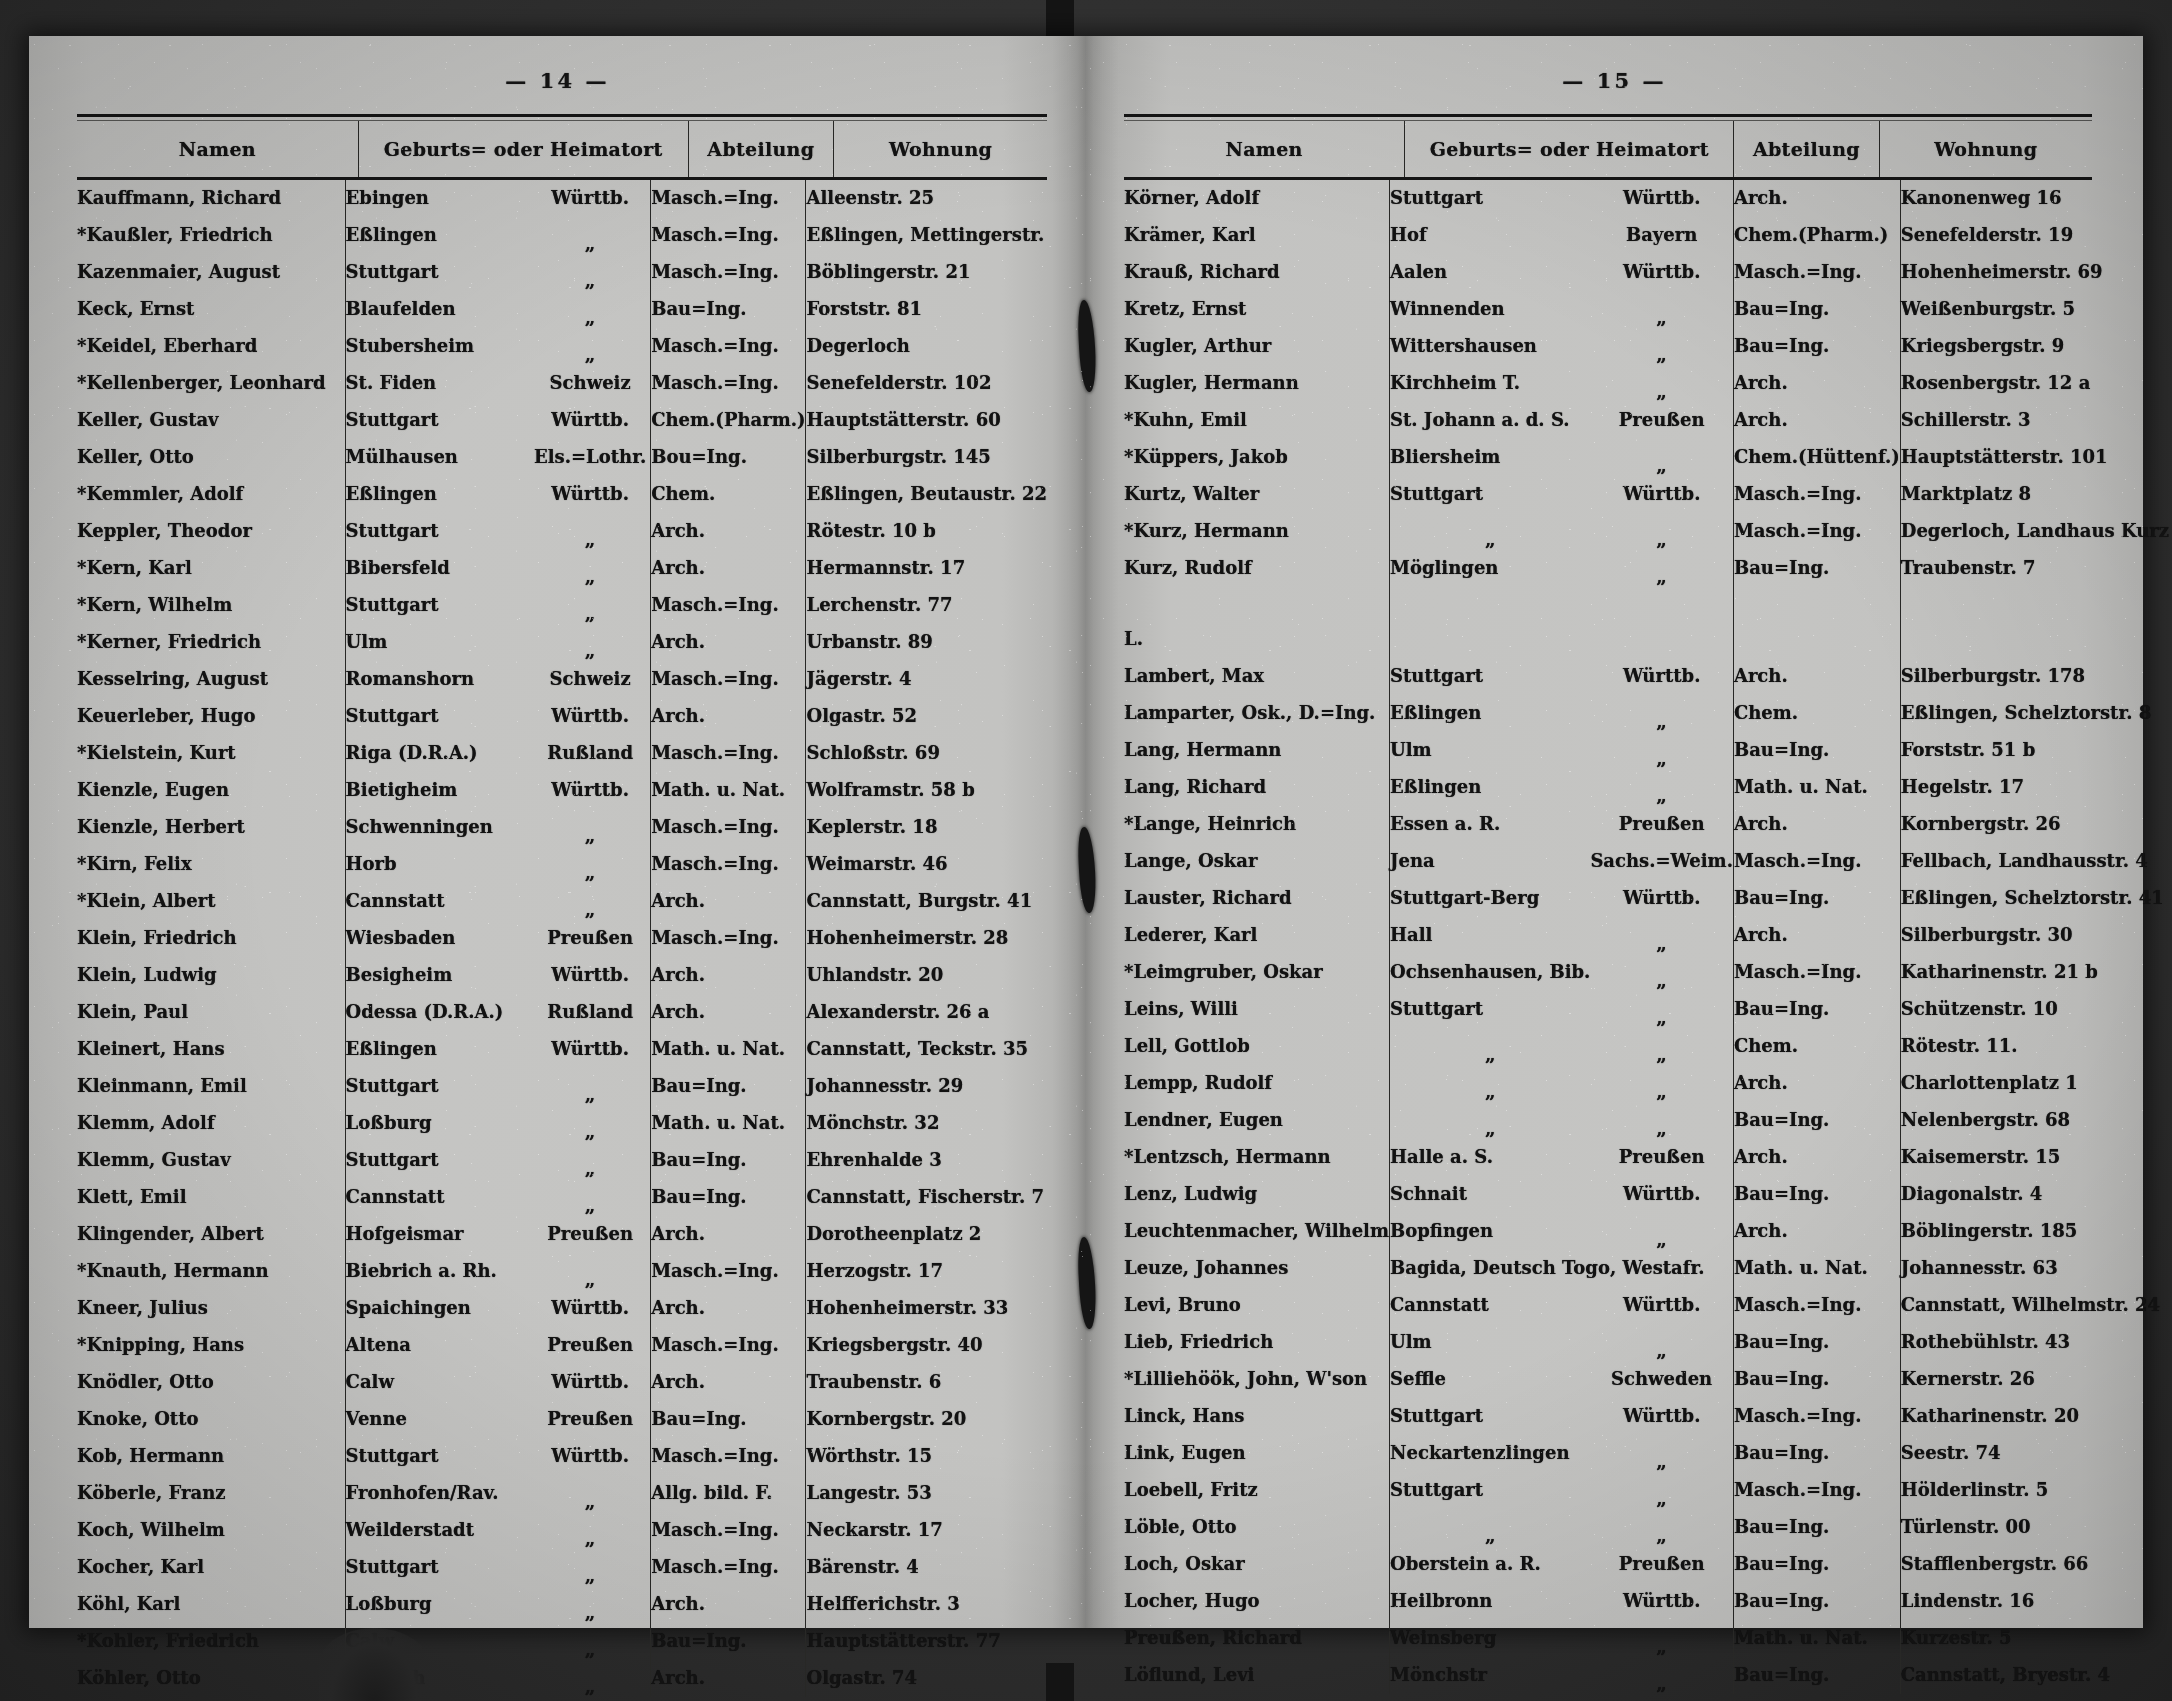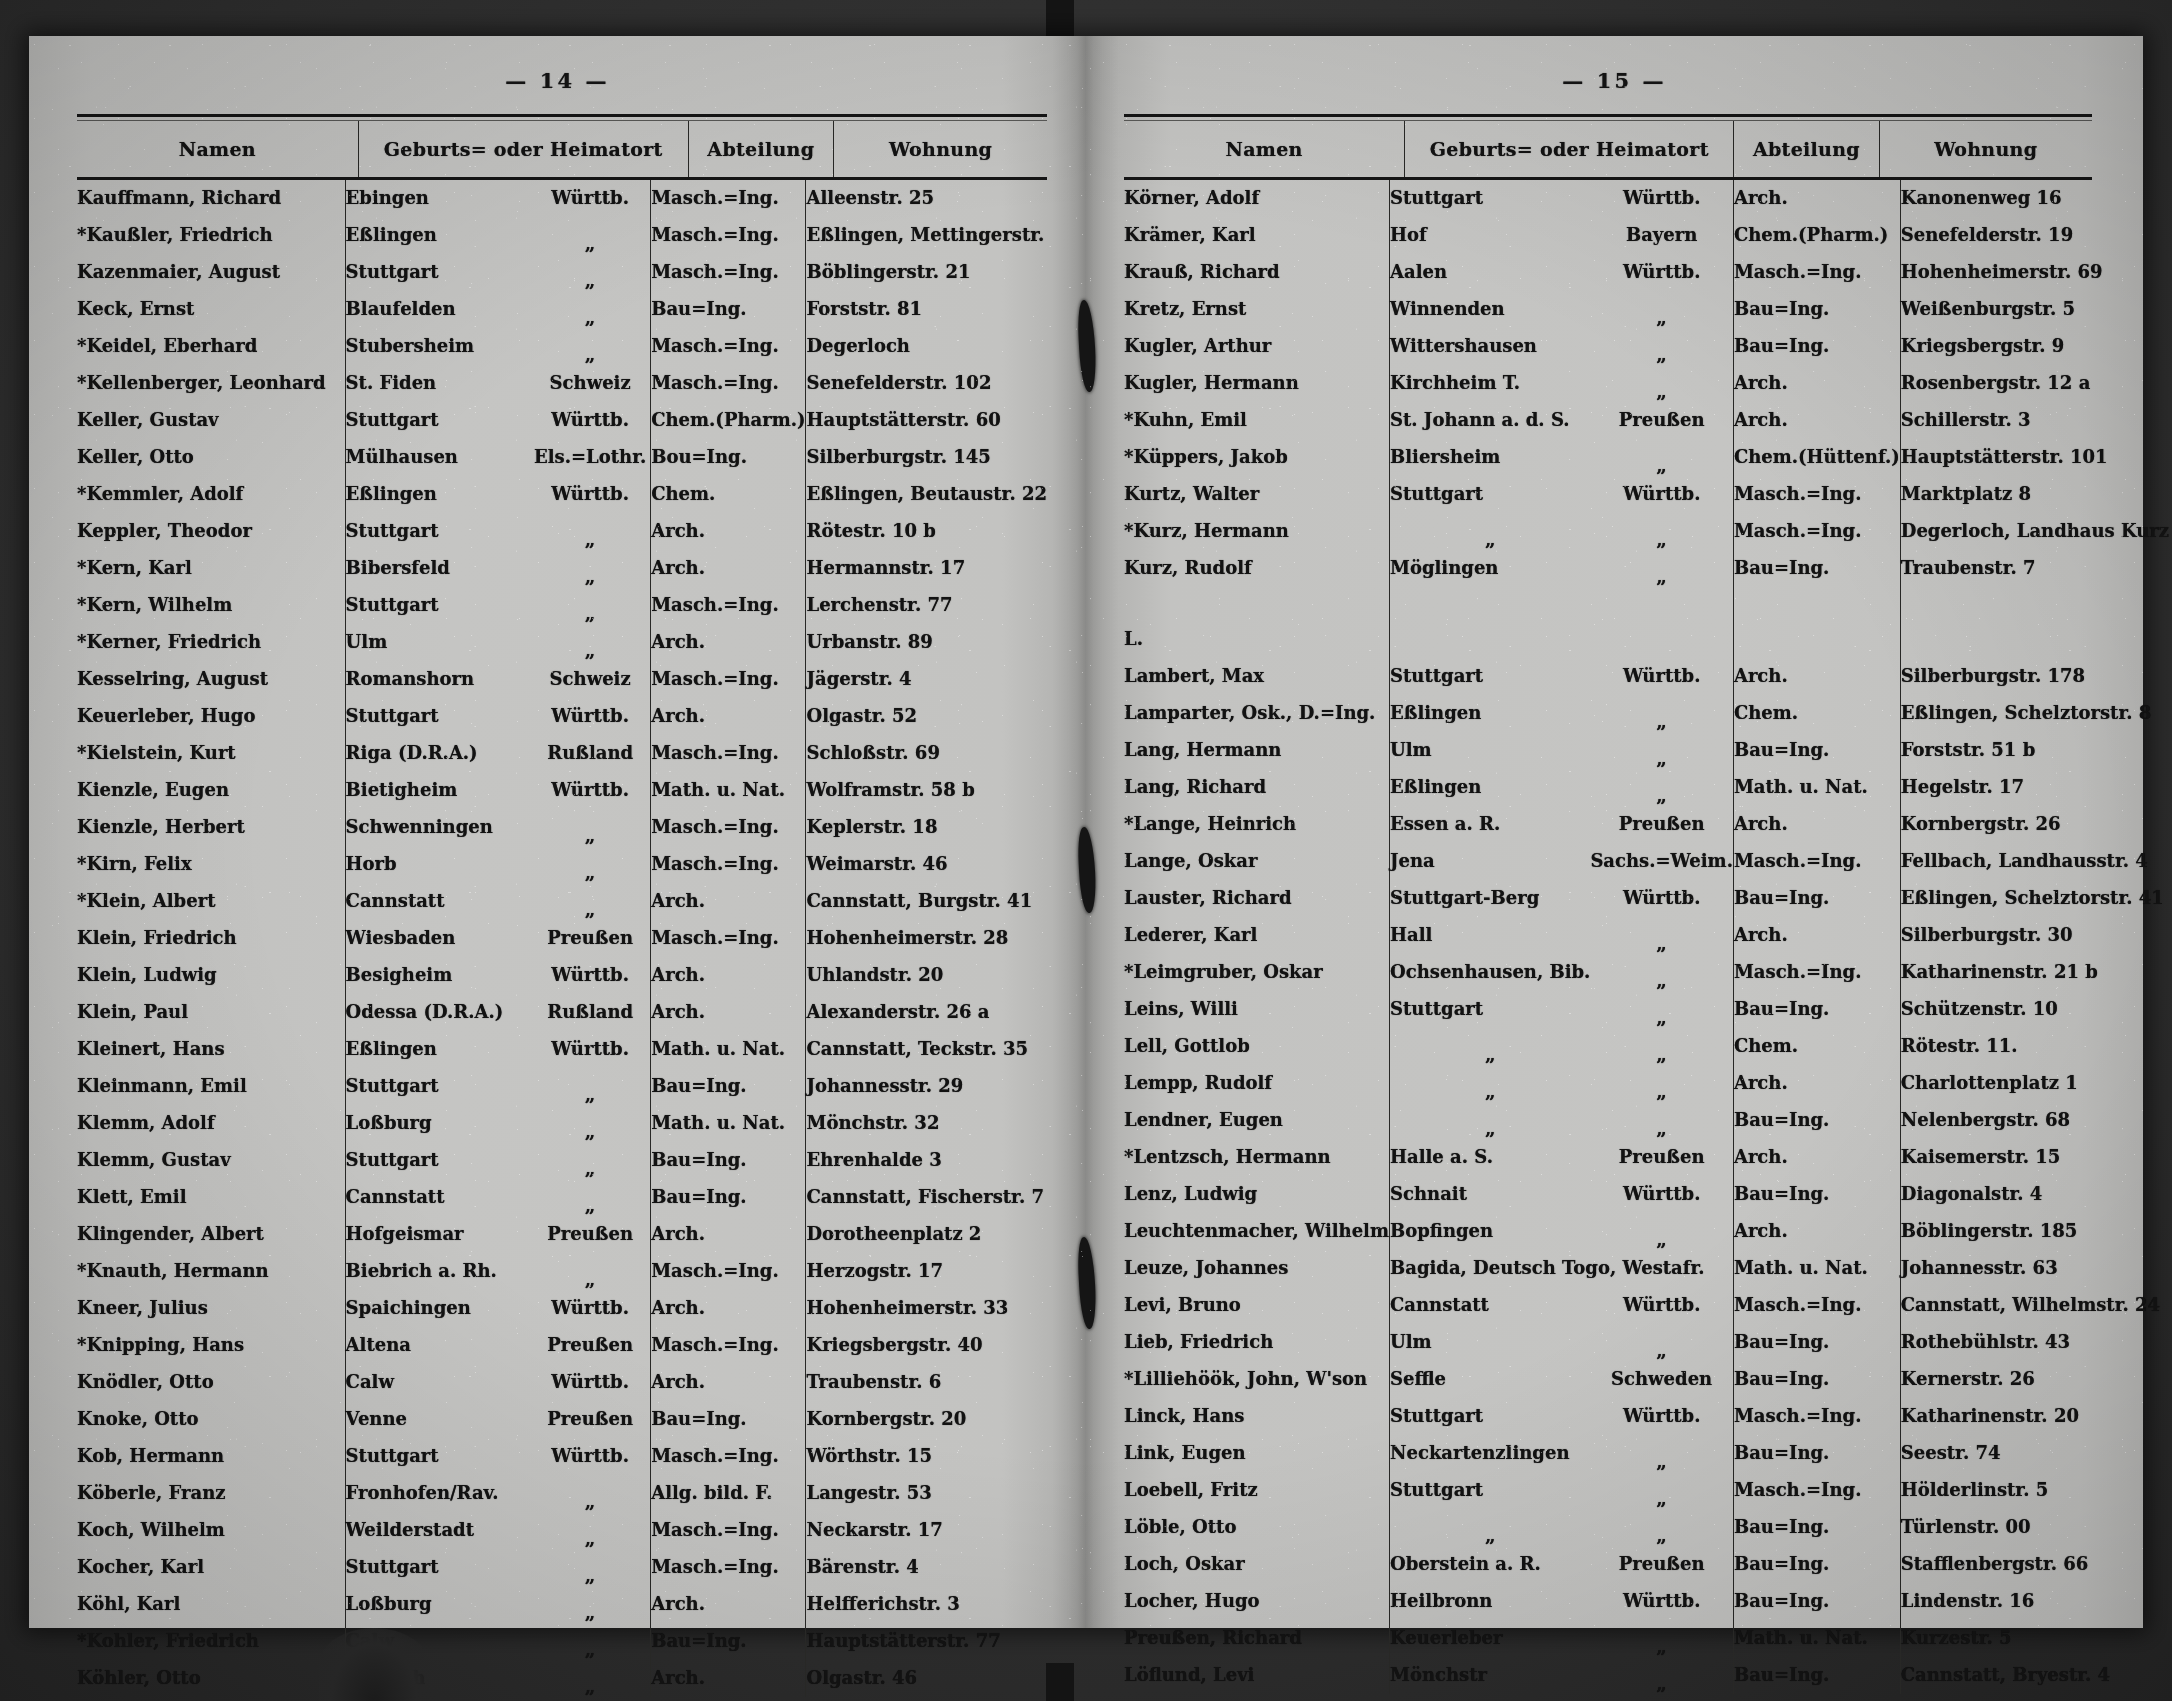--- a/index.html
+++ b/index.html
@@ -490,21 +490,21 @@
                 <td class="t-place vr">Calw</td>
                 <td class="t-state" style="text-align: center;"><span class="ditto">„</span></td>
                 <td class="t-dept vr">Bau=Ing.</td>
                 <td class="t-addr vr">Hauptstätterstr. 77</td>
               </tr>
               <tr>
                 <td class="t-name">Köhler, Otto</td>
                 <td class="t-place vr">Birkach</td>
                 <td class="t-state" style="text-align: center;"><span class="ditto">„</span></td>
                 <td class="t-dept vr">Arch.</td>
-                <td class="t-addr vr">Olgastr. 46</td>
+                <td class="t-addr vr">Olgastr. 74</td>
               </tr>
             </tbody>
         </table>
       </div>
     </div>
 
     <div class="page right">
       <div class="folio">—  15  —</div>
 
       <div class="tablewrap">
@@ -807,21 +807,21 @@
               </tr>
               <tr>
                 <td class="t-name">Locher, Hugo</td>
                 <td class="t-place vr">Heilbronn</td>
                 <td class="t-state">Württb.</td>
                 <td class="t-dept vr">Bau=Ing.</td>
                 <td class="t-addr vr">Lindenstr. 16</td>
               </tr>
               <tr>
                 <td class="t-name">Preußen, Richard</td>
-                <td class="t-place vr">Keuerleber</td>
+                <td class="t-place vr">Weinsberg</td>
                 <td class="t-state" style="text-align: center;"><span class="ditto">„</span></td>
                 <td class="t-dept vr">Math. u. Nat.</td>
                 <td class="t-addr vr">Kurzestr. 5</td>
               </tr>
               <tr>
                 <td class="t-name">Löflund, Levi</td>
                 <td class="t-place vr">Mönchstr</td>
                 <td class="t-state" style="text-align: center;"><span class="ditto">„</span></td>
                 <td class="t-dept vr">Bau=Ing.</td>
                 <td class="t-addr vr">Cannstatt, Bryestr. 4</td>

